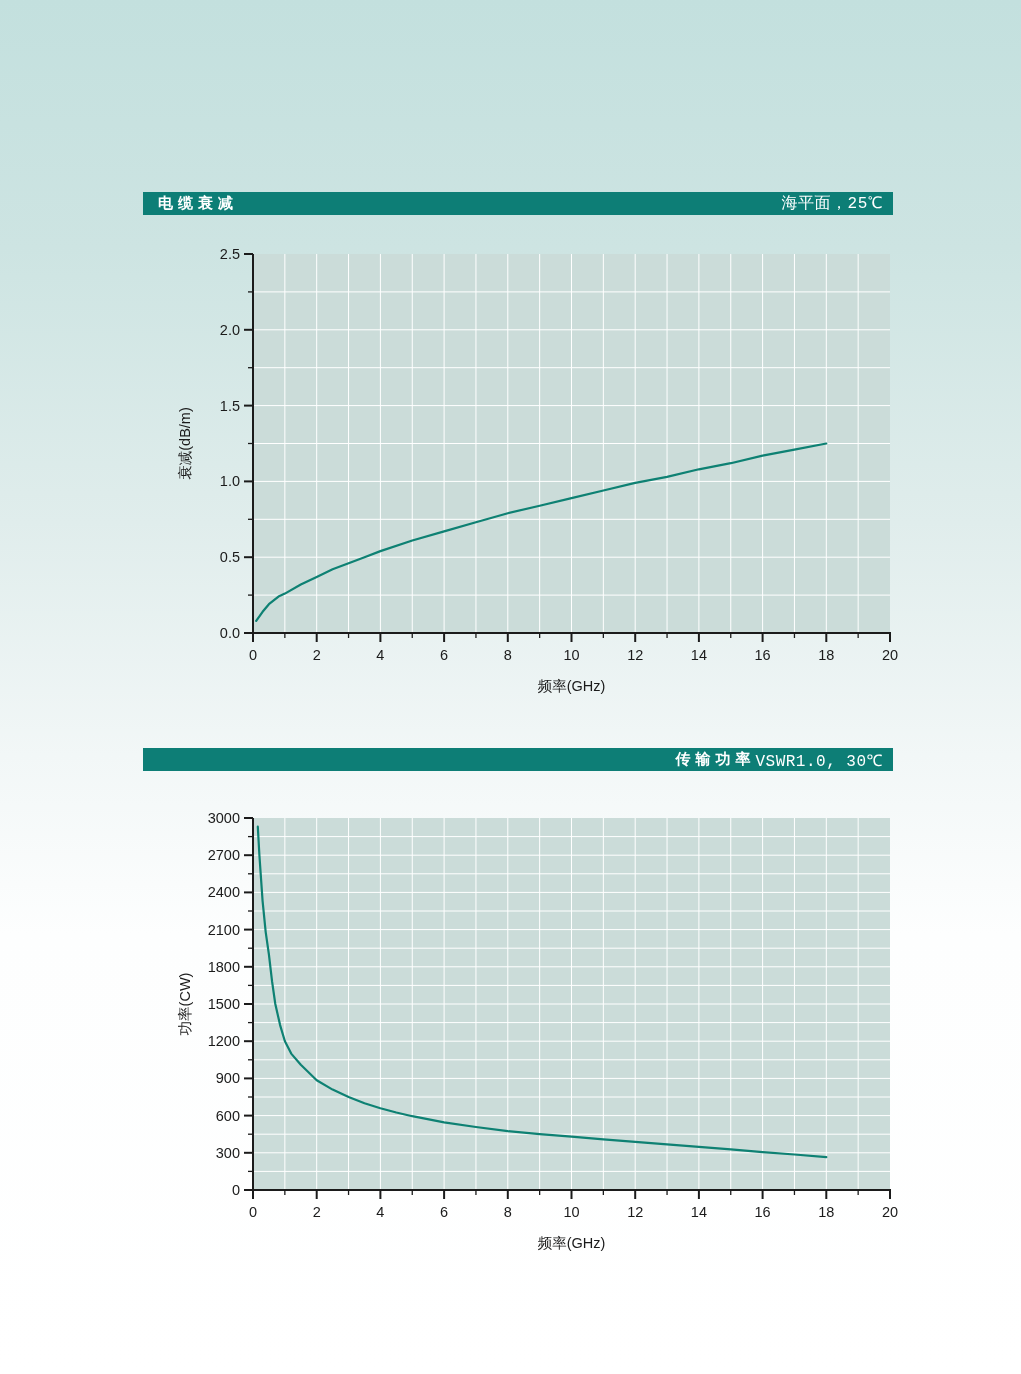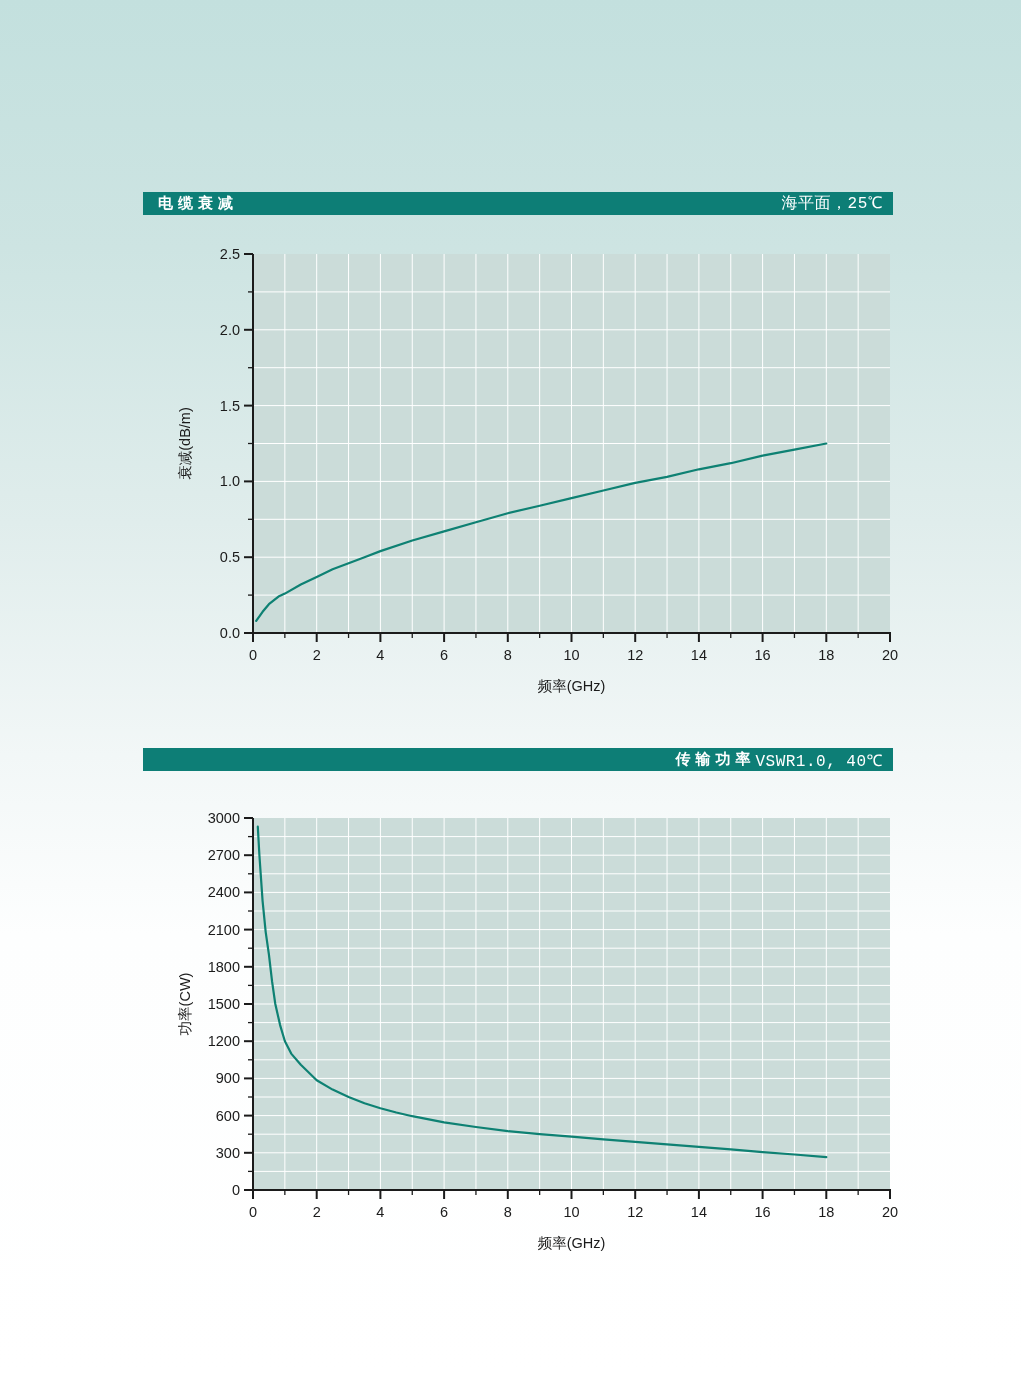--- a/index.html
+++ b/index.html
@@ -65,21 +65,21 @@
 
 <div class="page-bg" style="background: linear-gradient(rgb(195, 224, 222) 0%, rgb(205, 228, 226) 18%, rgb(224, 237, 236) 38%, rgb(242, 247, 247) 55%, rgb(253, 254, 254) 68%, rgb(255, 255, 255) 100%);"></div>
 
 <div class="section-header" id="bar-attenuation" style="background: rgb(13, 126, 118); color: rgb(255, 255, 255);">
   <span class="bar-title">电缆衰减</span>
   <span class="bar-annotation">海平面，25℃</span>
 </div>
 
 <div class="section-header" id="bar-power" style="background: rgb(13, 126, 118); color: rgb(255, 255, 255);">
   <span class="bar-title">传输功率</span>
-  <span class="bar-annotation">VSWR1.0, 40℃</span>
+  <span class="bar-annotation">VSWR1.0, 30℃</span>
 </div>
 
 <svg class="charts" viewBox="0 0 1021 1374" xmlns="http://www.w3.org/2000/svg">
   <g id="chart-0">
       <rect x="253" y="254" width="637" height="379" fill="#cbdcd9"></rect>
       <line x1="284.85" y1="254" x2="284.85" y2="633" stroke="#ffffff" stroke-width="1"></line>
       <line x1="316.7" y1="254" x2="316.7" y2="633" stroke="#ffffff" stroke-width="1"></line>
       <line x1="348.55" y1="254" x2="348.55" y2="633" stroke="#ffffff" stroke-width="1"></line>
       <line x1="380.4" y1="254" x2="380.4" y2="633" stroke="#ffffff" stroke-width="1"></line>
       <line x1="412.25" y1="254" x2="412.25" y2="633" stroke="#ffffff" stroke-width="1"></line>

